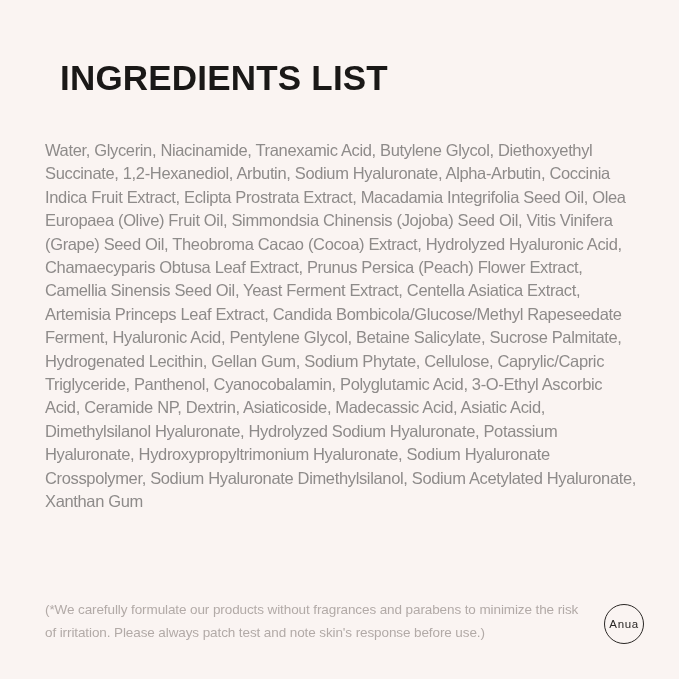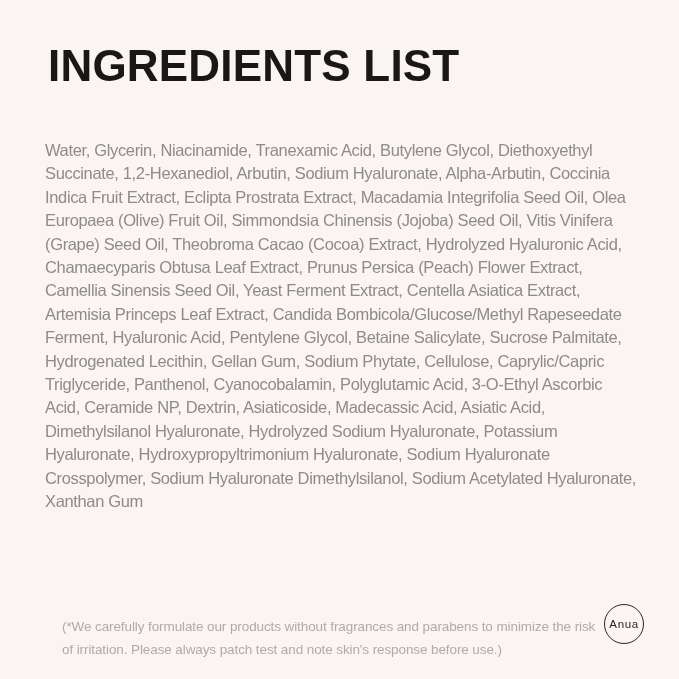--- a/index.html
+++ b/index.html
@@ -8,22 +8,22 @@
     height: 679px;
     position: relative;
     overflow: hidden;
     background: #faf4f2;
     font-family: "Liberation Sans", "DejaVu Sans", sans-serif;
   }
   .page-title {
     position: absolute;
     left: 44px;
     top: 42px;
-    margin: 4px;
-    font-size: 44px;
+    margin: 16px;
+    font-size: 35px;
     line-height: 40px;
     font-weight: 700;
     letter-spacing: 0.2px;
     color: #1a1817;
   }
   .ingredients-paragraph {
     position: absolute;
     left: 45px;
     top: 139px;
     width: 594px;
@@ -32,21 +32,21 @@
     line-height: 23.4px;
     letter-spacing: -0.35px;
     font-weight: 400;
     color: #8e8b8a;
   }
   .disclaimer-footnote {
     position: absolute;
     left: 45px;
     top: 598px;
     width: 545px;
-    margin: 17px;
+    margin: 0;
     font-size: 13.5px;
     line-height: 23px;
     letter-spacing: -0.1px;
     color: #b2aaa7;
   }
   .brand-logo {
     position: absolute;
     left: 604px;
     top: 604px;
     width: 40px;

